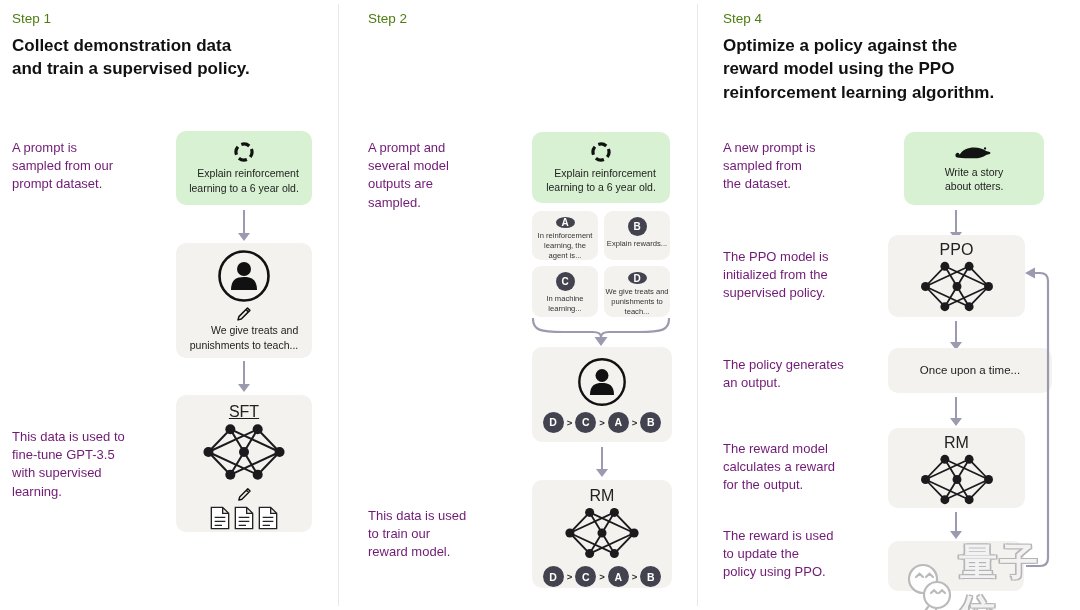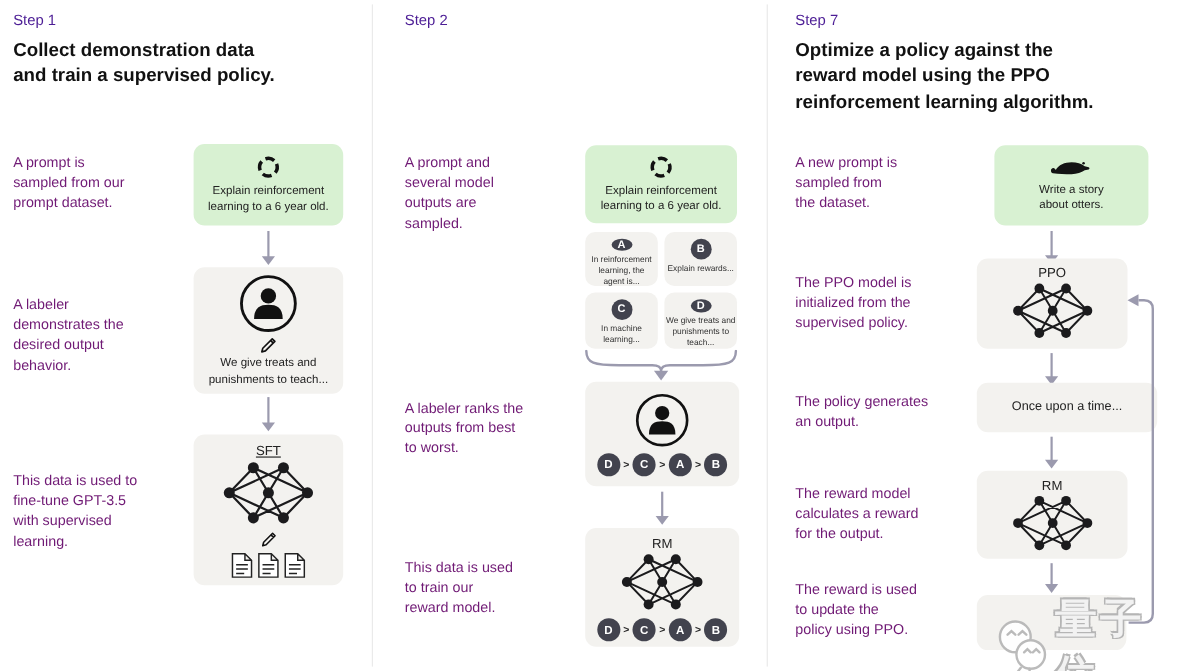--- a/index.html
+++ b/index.html
@@ -1,27 +1,27 @@
 <!DOCTYPE html>
 <html><head>
 <meta charset="utf-8">
 <style>
   html,body{margin:0;padding:0;background:#fff;}
   #canvas{position:relative;width:1080px;height:610px;background:#fff;overflow:hidden;
           font-family:"Liberation Sans",sans-serif;color:#1a1a1a;}
   .divider{position:absolute;top:4px;bottom:4px;width:1px;background:#e8e8e8;}
-  .step-label{position:absolute;font-size:13.5px;color:#4c1d95;}
+  .step-label{position:absolute;font-size:13.5px;color:#4d7c0f;}
   .col-title{position:absolute;font-size:17px;font-weight:700;line-height:1.38;color:#111;white-space:pre-line;}
   .caption{position:absolute;font-size:13px;line-height:1.4;color:#701a75;white-space:pre-line;}
   .box{position:absolute;border-radius:10px;box-sizing:border-box;}
   .greenbox{background:#d8f1d2;}
   .graybox{background:#f3f2ef;}
   .box-inner{display:flex;flex-direction:column;align-items:center;justify-content:center;height:100%;padding:4px 8px;box-sizing:border-box;}
-  .box-text{font-size:10.5px;line-height:1.35;color:#222;text-align:center;white-space:pre-line;}
-  .model-label{font-size:12px;color:#222;}
+  .box-text{font-size:10.5px;line-height:1.35;color:#222;text-align:right;white-space:pre-line;}
+  .model-label{font-size:16px;color:#222;}
   .smallbox{position:absolute;background:#f3f2ef;border-radius:9px;box-sizing:border-box;
             display:flex;flex-direction:column;align-items:center;padding-top:6px;}
   .badge{width:19px;height:19px;border-radius:50%;background:#42434e;color:#fff;font-size:10px;font-weight:700;
          display:flex;align-items:center;justify-content:center;}
   .smalltext{font-size:7.6px;line-height:1.3;color:#333;text-align:center;white-space:pre-line;margin-top:3px;}
   .arrow-v{position:absolute;width:12px;}
   .arrow-v .shaft{position:absolute;left:5px;top:0;bottom:6px;width:2px;background:#9b9aae;}
   .arrow-v .head{position:absolute;left:0;bottom:0;width:0;height:0;
                  border-left:6px solid transparent;border-right:6px solid transparent;border-top:8px solid #9b9aae;}
   .chips{display:flex;align-items:center;gap:3px;}
@@ -41,24 +41,20 @@
   <div class="divider" style="left:338px;"></div>
   <div class="divider" style="left:697px;"></div>
 
   <div class="step-label" style="left:12px;top:11px;">Step 1</div>
   <div class="col-title" style="left:12px;top:34px;width:300px;">Collect demonstration data
 and train a supervised policy.</div>
 
   <div class="caption" style="left:12px;top:139px;width:155px;">A prompt is
 sampled from our
 prompt dataset.</div>
-  <div class="caption" style="left:12px;top:268px;width:155px;">A labeler
-demonstrates the
-desired output
-behavior.</div>
   <div class="caption" style="left:12px;top:428px;width:160px;">This data is used to
 fine-tune GPT-3.5
 with supervised
 learning.</div>
 
   <div class="box greenbox" style="left:176px;top:131px;width:136px;height:74px;">
     <div class="box-inner">
       <span>
         <svg width="22" height="22" viewBox="0 0 22 22">
             <circle cx="11" cy="11" r="8" fill="none" stroke="#111" stroke-width="3.2" stroke-dasharray="8.4 4.2" transform="rotate(-22 11 11)"></circle>
@@ -137,23 +133,20 @@
       </span>
     </div>
   </div>
 
   <div class="step-label" style="left:368px;top:11px;">Step 2</div>
 
   <div class="caption" style="left:368px;top:139px;width:150px;">A prompt and
 several model
 outputs are
 sampled.</div>
-  <div class="caption" style="left:368px;top:362px;width:155px;">A labeler ranks the
-outputs from best
-to worst.</div>
   <div class="caption" style="left:368px;top:507px;width:150px;">This data is used
 to train our
 reward model.</div>
 
   <div class="box greenbox" style="left:532px;top:132px;width:138px;height:71px;">
     <div class="box-inner">
       <span>
         <svg width="22" height="22" viewBox="0 0 22 22">
             <circle cx="11" cy="11" r="8" fill="none" stroke="#111" stroke-width="3.2" stroke-dasharray="8.4 4.2" transform="rotate(-22 11 11)"></circle>
           </svg>
@@ -243,21 +236,21 @@
         <span class="gt">&gt;</span>
         <span class="chip">C</span>
         <span class="gt">&gt;</span>
         <span class="chip">A</span>
         <span class="gt">&gt;</span>
         <span class="chip">B</span>
       </div>
     </div>
   </div>
 
-  <div class="step-label" style="left:723px;top:11px;">Step 7</div>
+  <div class="step-label" style="left:723px;top:11px;">Step 4</div>
   <div class="col-title" style="left:723px;top:34px;width:320px;">Optimize a policy against the
 reward model using the PPO
 reinforcement learning algorithm.</div>
 
   <div class="caption" style="left:723px;top:139px;width:150px;">A new prompt is
 sampled from
 the dataset.</div>
   <div class="caption" style="left:723px;top:248px;width:160px;">The PPO model is
 initialized from the
 supervised policy.</div>

